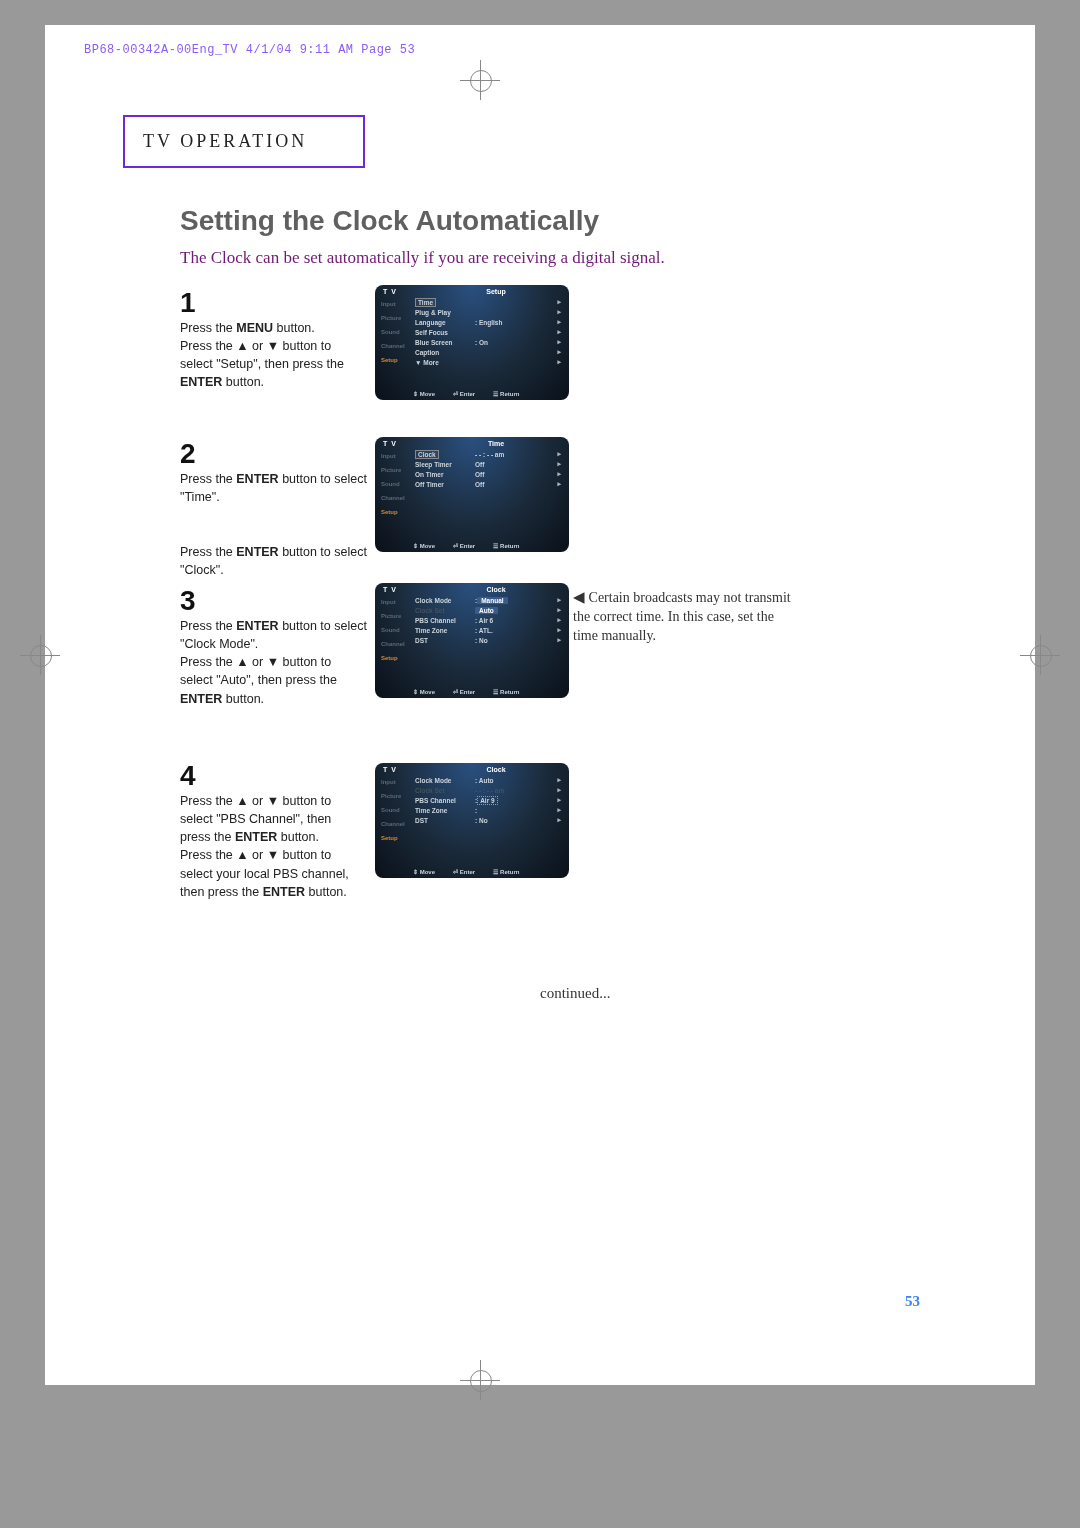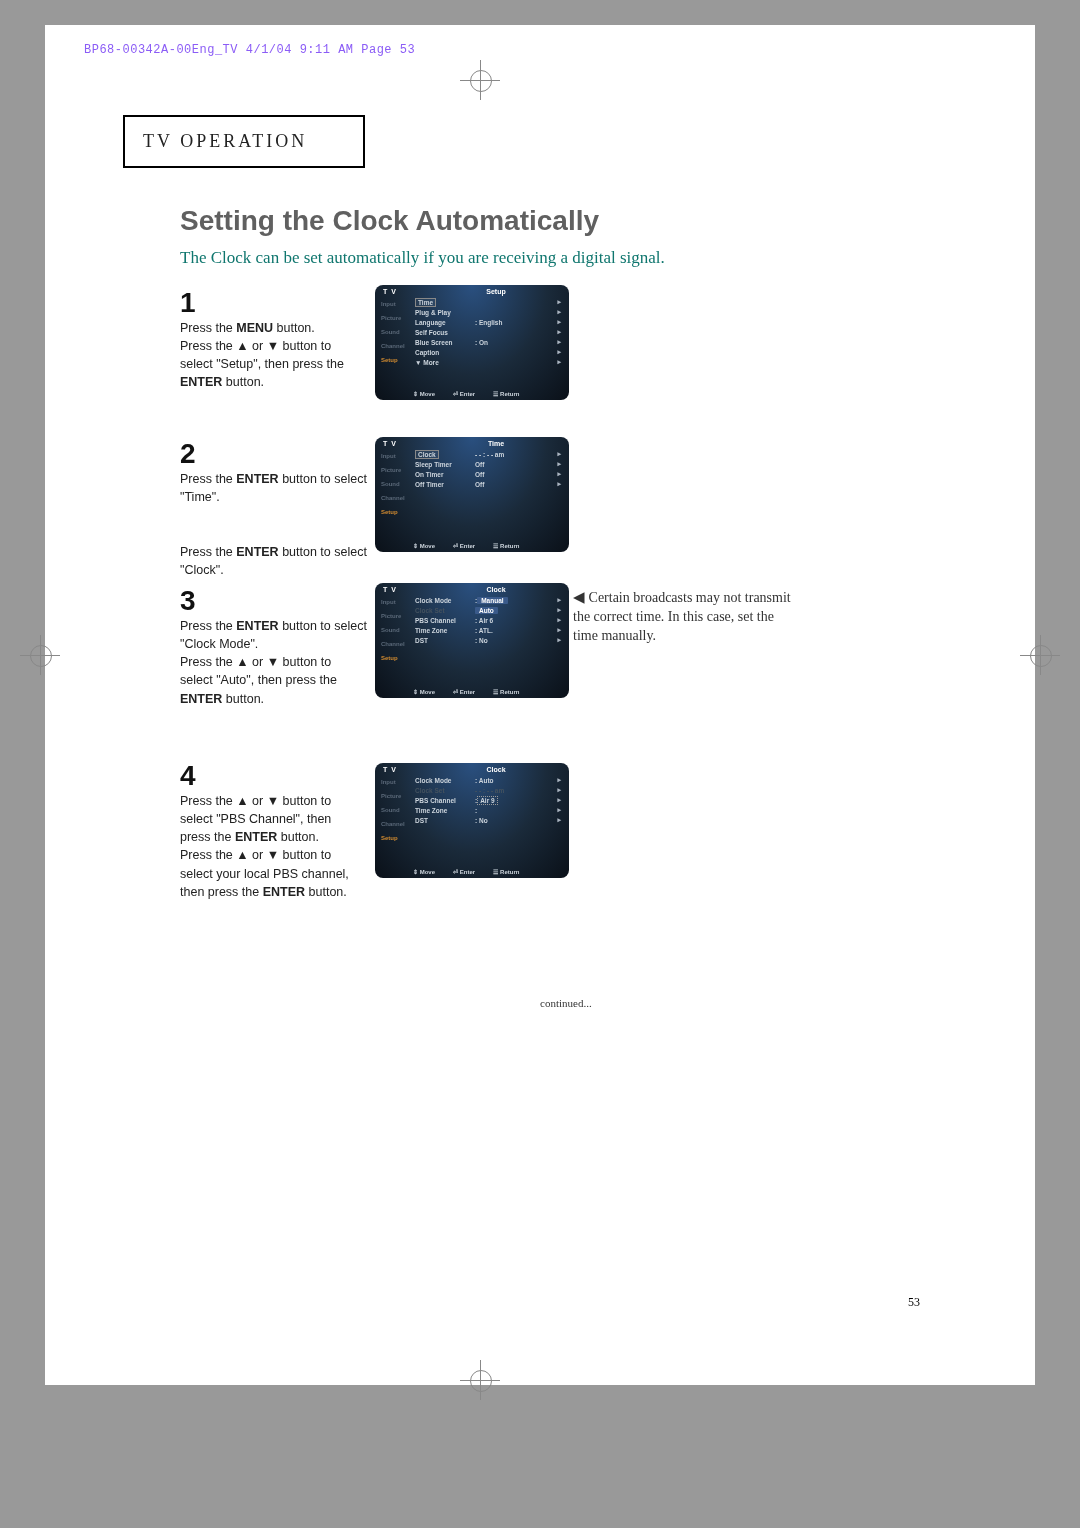--- a/index.html
+++ b/index.html
@@ -86,21 +86,21 @@
     top: 10px;
     width: 20px;
     height: 20px;
     border: 1px solid #888;
     border-radius: 50%;
   }
   .section-box {
     position: absolute;
     top: 90px;
     left: 78px;
-    border: 2px solid #000000;
+    border: 2px solid #6d28d9;
     padding: 14px 56px 14px 18px;
   }
   .section-label {
     font-family: Georgia, serif;
     font-size: 18px;
     letter-spacing: 3px;
     color: #222;
     font-variant: small-caps;
   }
   .title {
@@ -110,21 +110,21 @@
     font-family: Liberation Sans, sans-serif;
     font-size: 28px;
     font-weight: bold;
     color: #606060;
   }
   .subtitle {
     position: absolute;
     top: 223px;
     left: 135px;
     font-size: 17px;
-    color: #0f766e;
+    color: #701a75;
     font-family: Liberation Serif, serif;
   }
   .step-block {
     position: absolute;
     left: 135px;
     width: 420px;
   }
   .step-num {
     font-family: Arial, Helvetica, sans-serif;
     font-size: 28px;
@@ -260,30 +260,30 @@
     line-height: 1.35;
   }
   .side-arrow {
     font-size: 15px;
     margin-right: 4px;
   }
   .continued {
     position: absolute;
     top: 960px;
     left: 495px;
-    font-size: 11px;
+    font-size: 15px;
     color: #333;
-    margin-top: 12px;
   }
   .page-num {
     position: absolute;
     bottom: 75px;
     right: 115px;
-    font-size: 12px;
-    color: #000000;
+    font-size: 15px;
+    color: #3b82f6;
+    font-weight: bold;
   }
   .updn-box {
     border: 1px dotted #999;
     display: inline-flex;
     align-items: center;
     gap: 2px;
     padding: 0 2px;
   }
 </style>
 </head>

